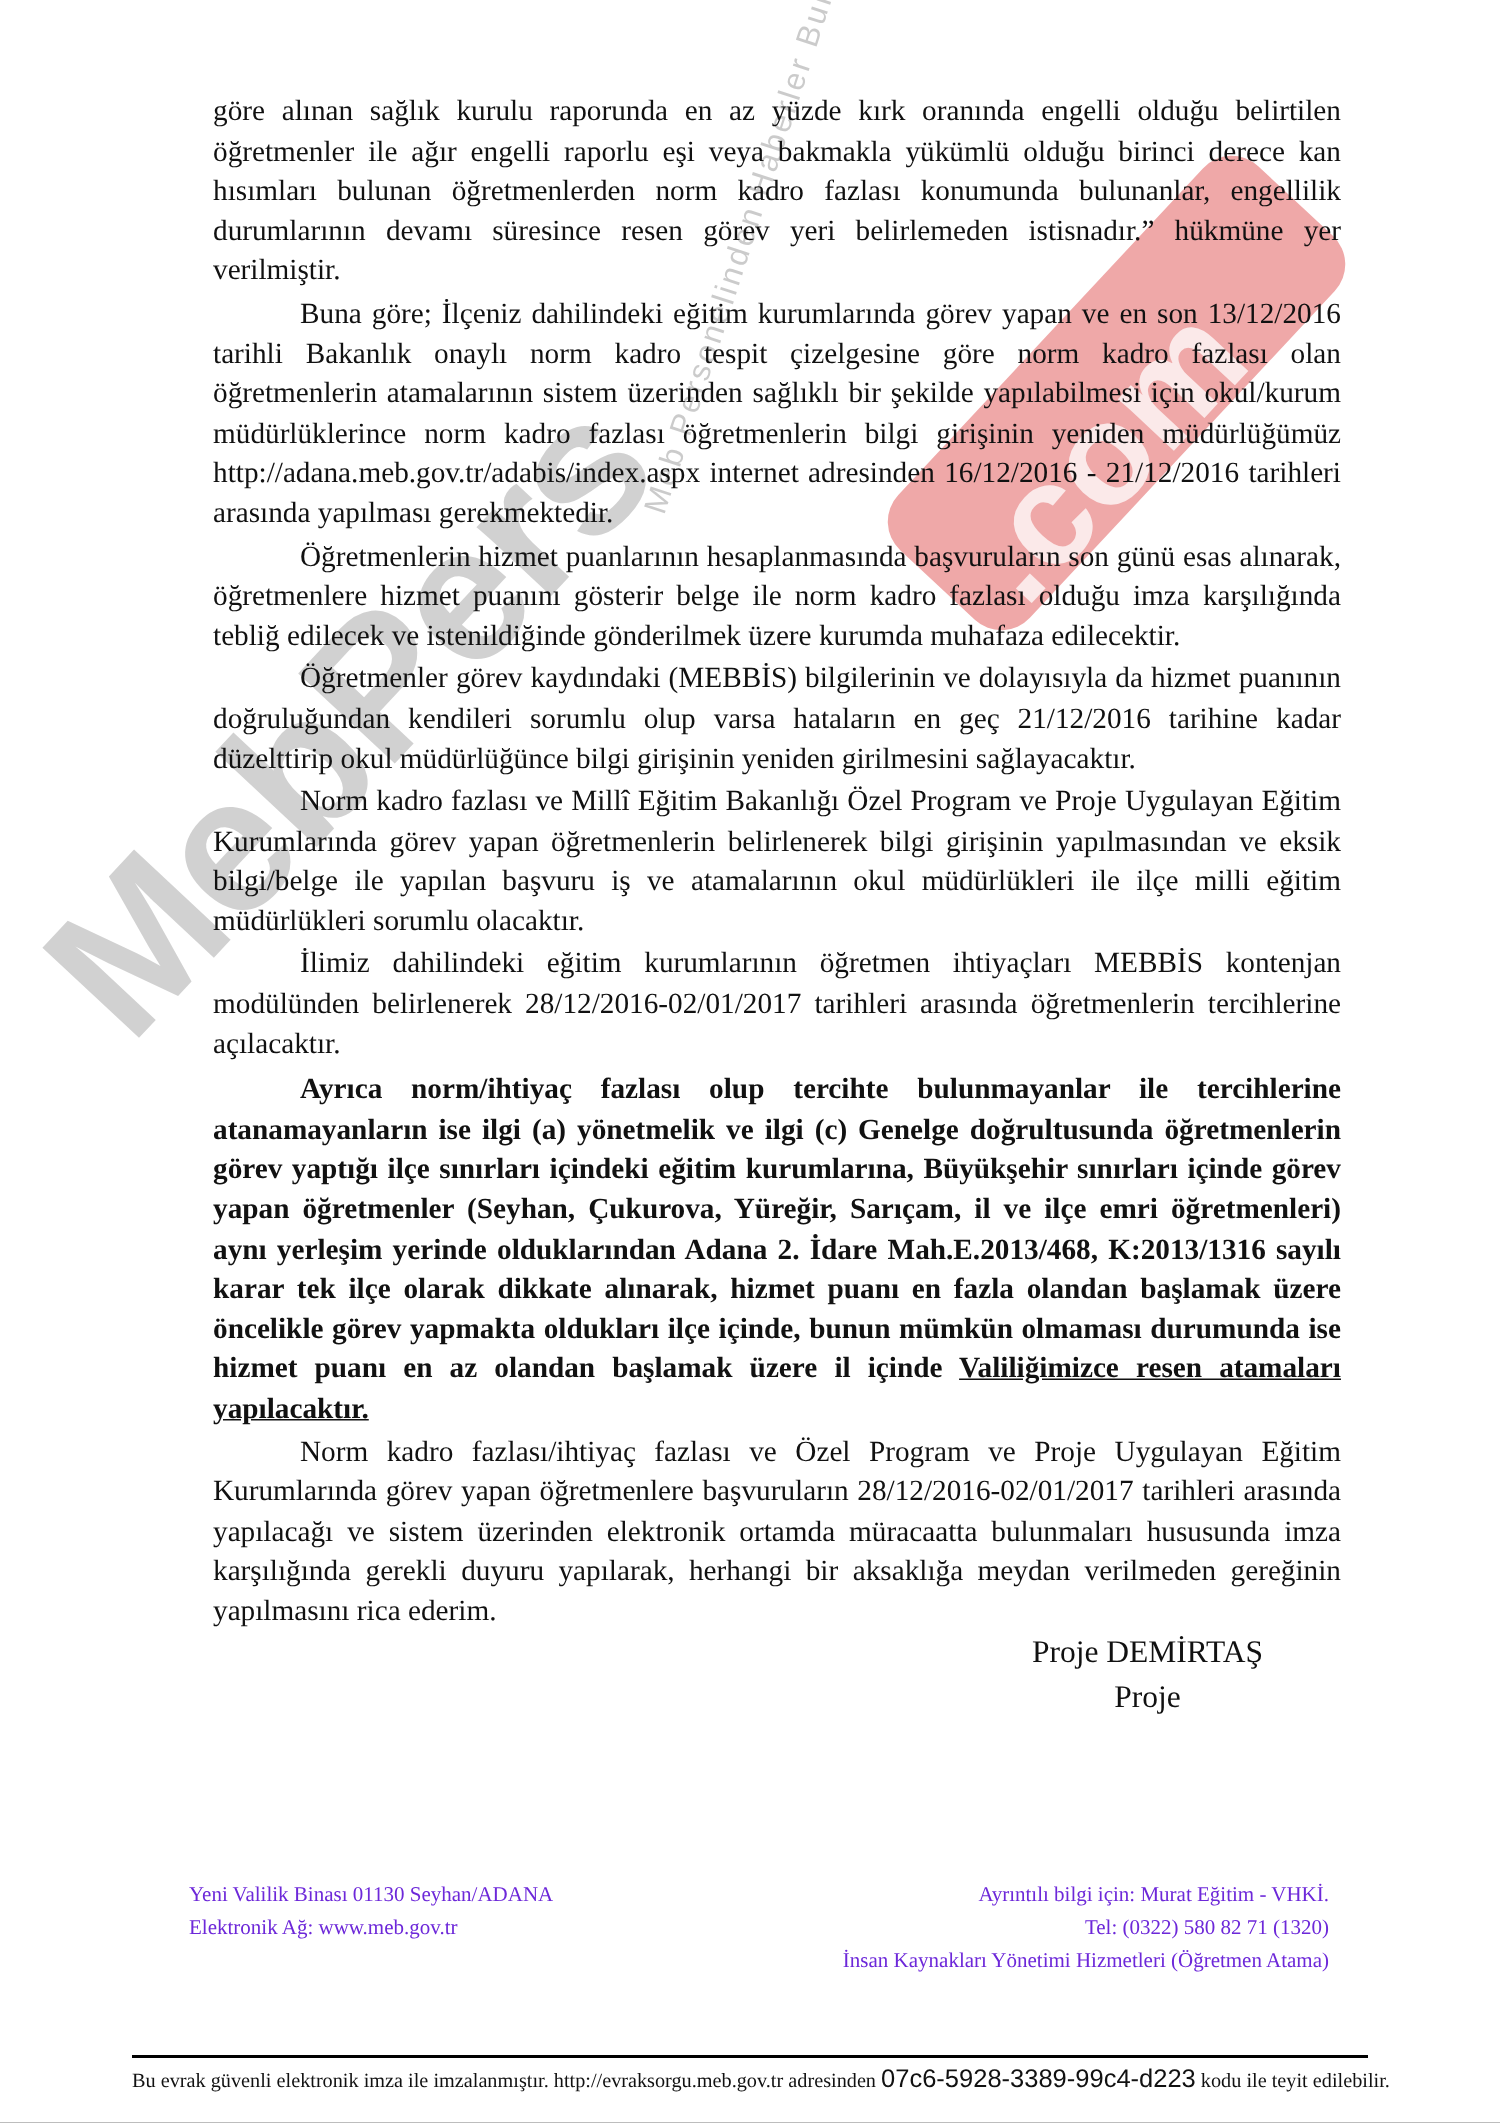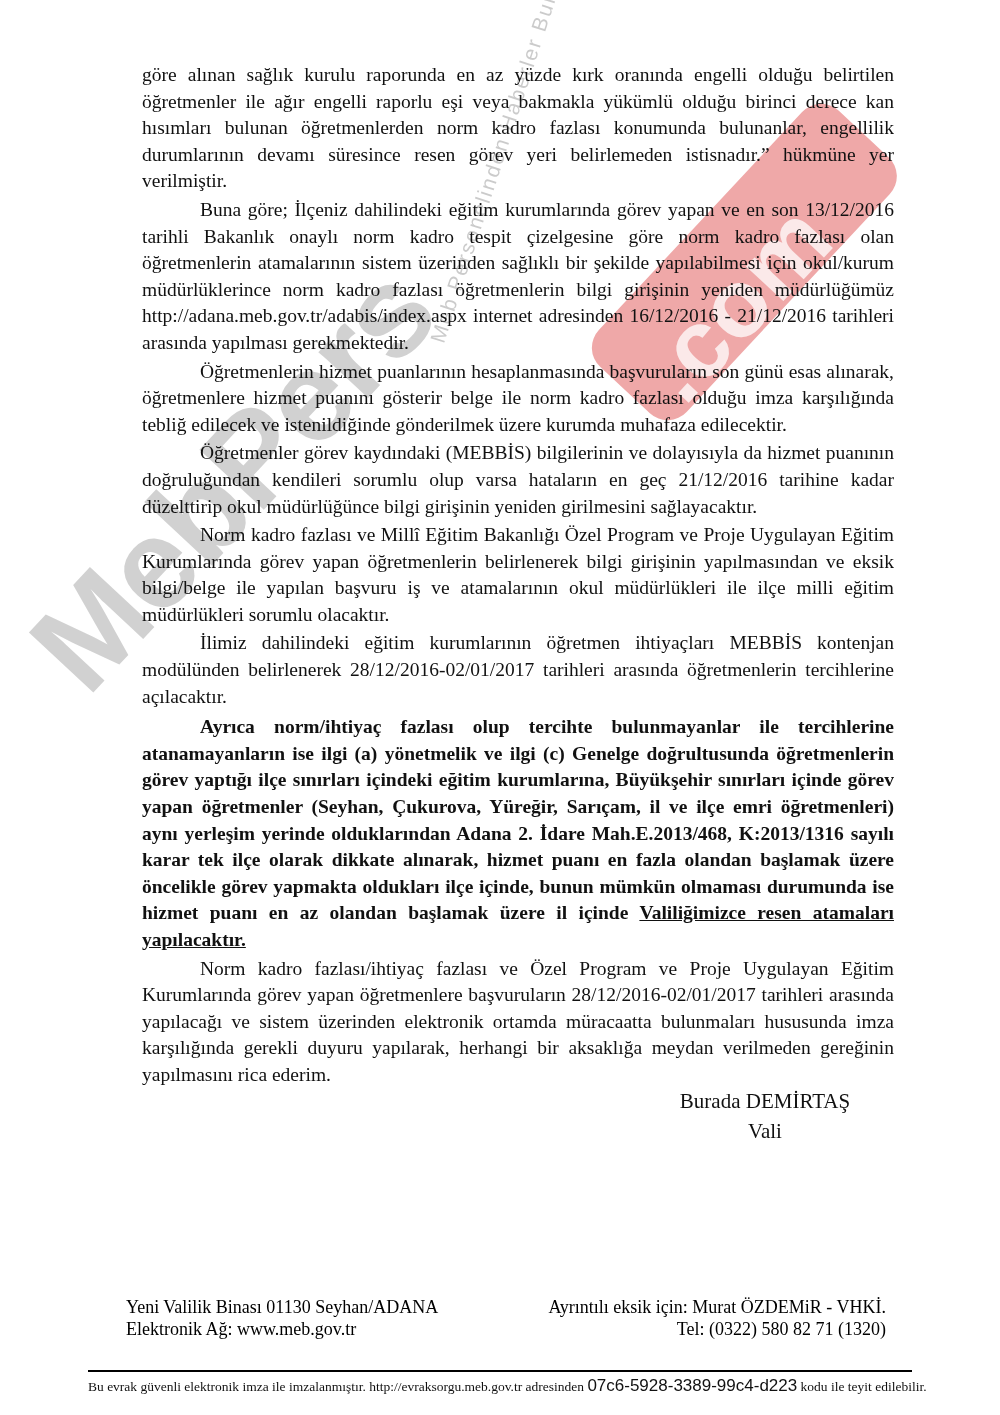--- a/index.html
+++ b/index.html
@@ -125,28 +125,28 @@
   }
   .signature .role {
     font-size: 21px;
     line-height: 30px;
   }
 
   
   .footer {
     position: absolute;
     left: 126px;
-    top: 1296px;
+    top: 1253px;
     width: 760px;
     display: flex;
     justify-content: space-between;
     z-index: 3;
-    font-size: 18px;
+    font-size: 14px;
     line-height: 22px;
-    color: #000000;
+    color: #6d28d9;
   }
   .footer .left { text-align: left; }
   .footer .right { text-align: right; }
 
   .footrule {
     position: absolute;
     left: 88px;
     top: 1370px;
     width: 824px;
     border-top: 2.5px solid #000;
@@ -187,32 +187,33 @@
     <p class="para">Buna göre; İlçeniz dahilindeki  eğitim kurumlarında   görev yapan ve  en son 13/12/2016 tarihli Bakanlık onaylı norm kadro tespit çizelgesine göre norm kadro fazlası olan öğretmenlerin atamalarının sistem üzerinden  sağlıklı bir şekilde  yapılabilmesi için okul/kurum müdürlüklerince norm kadro fazlası öğretmenlerin bilgi girişinin yeniden müdürlüğümüz http://adana.meb.gov.tr/adabis/index.aspx internet adresinden 16/12/2016 - 21/12/2016 tarihleri arasında yapılması gerekmektedir.</p>
     <p class="para">Öğretmenlerin hizmet puanlarının hesaplanmasında başvuruların  son günü  esas alınarak,  öğretmenlere hizmet puanını gösterir belge ile norm kadro fazlası olduğu  imza karşılığında  tebliğ  edilecek  ve  istenildiğinde  gönderilmek  üzere  kurumda  muhafaza edilecektir.</p>
     <p class="para">Öğretmenler görev kaydındaki (MEBBİS)  bilgilerinin ve dolayısıyla da hizmet puanının doğruluğundan kendileri sorumlu olup varsa hataların en geç 21/12/2016 tarihine kadar düzelttirip okul müdürlüğünce bilgi girişinin yeniden girilmesini sağlayacaktır.</p>
     <p class="para">Norm kadro fazlası ve Millî Eğitim Bakanlığı Özel Program ve Proje Uygulayan Eğitim Kurumlarında görev yapan öğretmenlerin belirlenerek bilgi  girişinin yapılmasından ve  eksik bilgi/belge ile yapılan başvuru iş ve atamalarının  okul müdürlükleri ile ilçe milli eğitim müdürlükleri sorumlu olacaktır.</p>
     <p class="para">İlimiz dahilindeki eğitim kurumlarının öğretmen ihtiyaçları MEBBİS kontenjan modülünden belirlenerek 28/12/2016-02/01/2017 tarihleri arasında öğretmenlerin tercihlerine açılacaktır.</p>
     <p class="para bold"><span>Ayrıca norm/ihtiyaç fazlası olup tercihte bulunmayanlar ile tercihlerine atanamayanların ise ilgi (a) yönetmelik ve ilgi (c) Genelge doğrultusunda öğretmenlerin görev yaptığı ilçe sınırları içindeki eğitim kurumlarına, Büyükşehir sınırları içinde görev yapan öğretmenler  (Seyhan, Çukurova, Yüreğir, Sarıçam, il ve ilçe emri öğretmenleri)  aynı yerleşim yerinde olduklarından Adana 2. İdare Mah.E.2013/468, K:2013/1316 sayılı karar tek ilçe olarak dikkate alınarak, hizmet puanı en fazla olandan başlamak üzere öncelikle görev yapmakta oldukları ilçe içinde, bunun mümkün olmaması durumunda ise hizmet puanı en az olandan başlamak üzere il içinde </span><span class="ul">Valiliğimizce resen atamaları yapılacaktır.</span></p>
     <p class="para">Norm kadro fazlası/ihtiyaç fazlası ve Özel Program ve Proje Uygulayan Eğitim Kurumlarında görev yapan öğretmenlere başvuruların 28/12/2016-02/01/2017 tarihleri arasında yapılacağı ve sistem üzerinden elektronik ortamda müracaatta bulunmaları hususunda imza karşılığında gerekli duyuru yapılarak, herhangi bir aksaklığa meydan verilmeden gereğinin yapılmasını rica ederim.</p>
   </div>
 
   <div class="signature">
-    <div class="name">Burada DEMİRTAŞ</div>
-    <div class="role">Vali</div>
+    <div class="name">Proje DEMİRTAŞ</div>
+    <div class="role">Proje</div>
   </div>
 
   <div class="footer">
     <div class="left">
       <div>Yeni Valilik Binası 01130 Seyhan/ADANA</div>
       <div>Elektronik Ağ: www.meb.gov.tr</div>
     </div>
     <div class="right">
-      <div>Ayrıntılı eksik için: Murat ÖZDEMiR - VHKİ.</div>
+      <div>Ayrıntılı bilgi için: Murat Eğitim - VHKİ.</div>
       <div>Tel: (0322) 580 82 71 (1320)</div>
+      <div>İnsan Kaynakları Yönetimi Hizmetleri (Öğretmen Atama)</div>
     </div>
   </div>
 
   <div class="footrule"></div>
 
   <div class="verify"><span>Bu evrak güvenli elektronik imza ile imzalanmıştır. http://evraksorgu.meb.gov.tr adresinden</span> <span class="code">07c6-5928-3389-99c4-d223</span> <span>kodu ile teyit edilebilir.</span></div>
 
 </div>
 
 </body></html>

